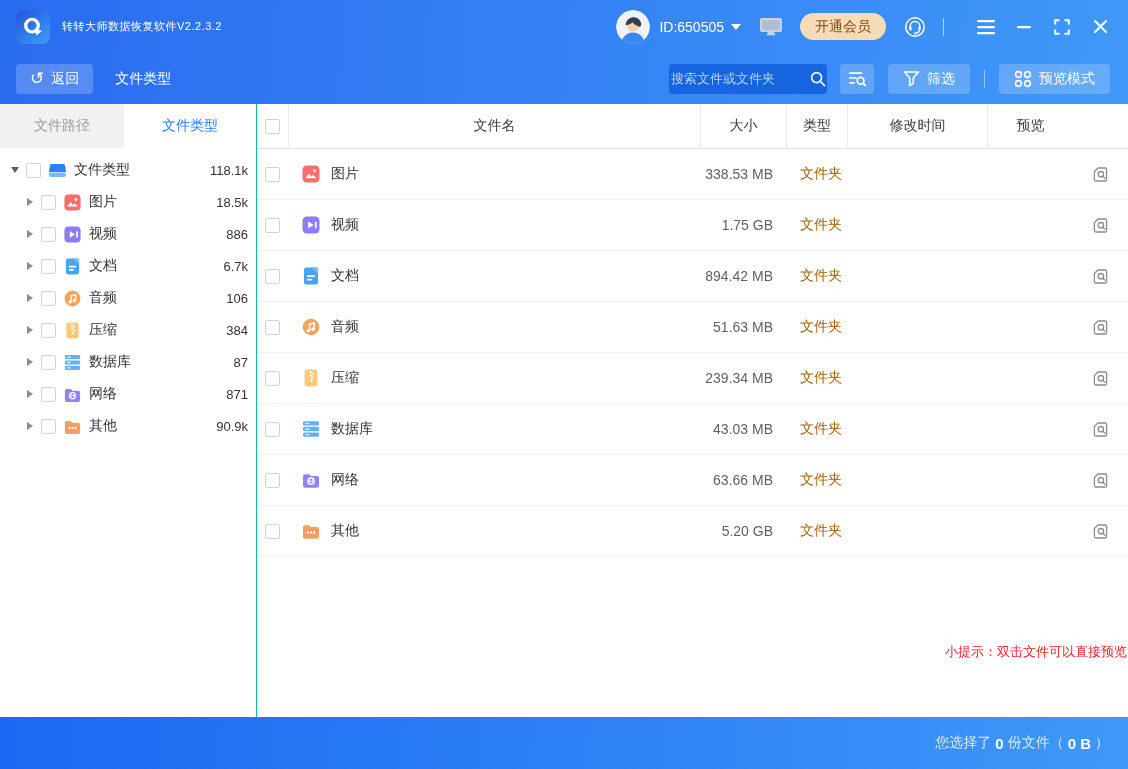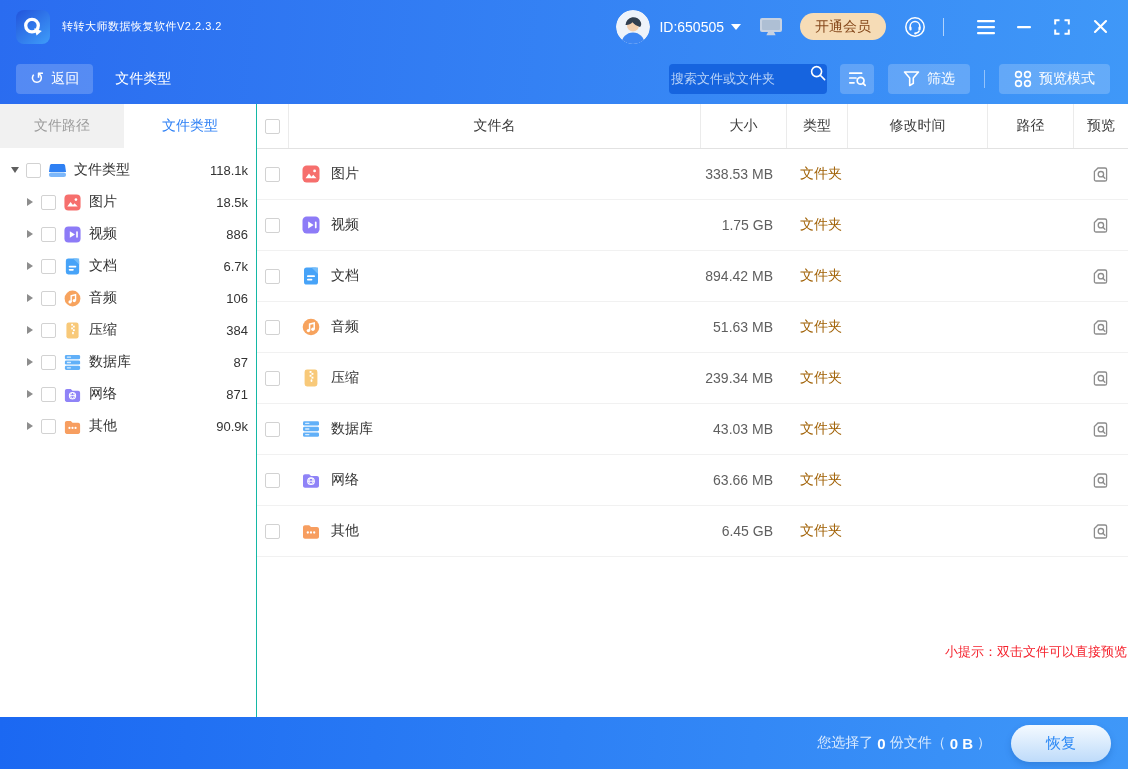--- a/index.html
+++ b/index.html
@@ -22,21 +22,21 @@
   .headset-btn{margin-left:17px;background:none;border:none;padding:0;display:flex;}
   .v-divider{width:1px;height:18px;background:rgba(255,255,255,.6);margin:0 16px;}
   .win-btn{width:24px;height:24px;display:flex;align-items:center;justify-content:center;margin-left:14px;background:none;border:none;padding:0;}
 
   
   .toolbar{height:51px;display:flex;align-items:center;padding:0 18px 0 16px;}
   .back-btn{height:30px;background:rgba(255,255,255,.2);border:none;border-radius:4px;color:#fff;font-size:14px;display:flex;align-items:center;gap:7px;padding:0 14px;}
   .back-glyph{font-size:17px;line-height:1;font-family:"DejaVu Sans",sans-serif;}
   .breadcrumb{color:#fff;font-size:14px;margin-left:22px;}
   .toolbar-right{margin-left:auto;display:flex;align-items:center;}
-  .search-box{width:158px;height:30px;background:#1664df;border-radius:4px;display:flex;padding:0 0;box-sizing:border-box;}
+  .search-box{width:158px;height:30px;background:#1664df;border-radius:4px;display:flex;align-items:center;padding:0 0;box-sizing:border-box;}
   .search-input{flex:1;min-width:0;background:transparent;border:none;outline:none;color:#e3eefc;font-size:13px;font-family:inherit;}
   .search-input::placeholder{color:#b9d3f8;}
   .icon-btn{width:34px;height:30px;margin-left:13px;background:rgba(255,255,255,.2);border:none;border-radius:4px;display:flex;align-items:center;justify-content:center;}
   .text-btn{height:30px;margin-left:14px;background:rgba(255,255,255,.2);border:none;border-radius:4px;color:#fff;font-size:14px;display:flex;align-items:center;gap:7px;padding:0 15px;}
   .tb-sep{width:1px;height:18px;background:rgba(255,255,255,.45);margin-left:14px;}
 
   
   .sidebar{position:absolute;top:104px;left:0;bottom:52px;width:257px;background:#fff;border-right:1px solid #14b8a6;box-sizing:border-box;}
   .side-tabs{display:flex;height:44px;}
   .side-tab{display:flex;align-items:center;justify-content:center;font-size:14px;border:none;font-family:inherit;}
@@ -374,21 +374,20 @@
 
   <div class="main">
     <div class="thead grid-cols">
       <div class="th">
         <button class="checkbox"></button>
       </div>
       <div class="th">文件名</div>
       <div class="th">大小</div>
       <div class="th">类型</div>
       <div class="th">修改时间</div>
-      <div class="th">路径</div>
       <div class="th">预览</div>
     </div>
     <div id="rows">
         <div class="trow grid-cols">
           <div class="td-check">
             <button class="checkbox"></button>
           </div>
           <div class="td-name">
             <span class="file-icon">
               <svg viewBox="0 0 20 20">
@@ -601,21 +600,21 @@
             <span class="file-icon">
               <svg viewBox="0 0 20 20">
                 <path d="M2 6.2 c0-1.1.9-2 2-2 h4.2 l1.8 1.9 H16 c1.1 0 2 .9 2 2 v7.7 c0 1.1-.9 2-2 2 H4 c-1.1 0-2-.9-2-2 z" fill="#f79e60"></path>
                 <circle cx="6.8" cy="11.5" r="1.15" fill="#fff"></circle>
                 <circle cx="10" cy="11.5" r="1.15" fill="#fff"></circle>
                 <circle cx="13.2" cy="11.5" r="1.15" fill="#fff"></circle>
               </svg>
             </span>
             <span>其他</span>
           </div>
-          <div class="td-size">6.45 GB</div>
+          <div class="td-size">5.20 GB</div>
           <div class="td-type">文件夹</div>
           <div class="td-time"></div>
           <div class="td-path"></div>
           <div class="td-preview">
             <button class="preview-act">
               <svg width="17" height="17" viewBox="0 0 17 17" fill="none" stroke="#8c8c8c" stroke-width="1.3">
                 <path d="M6 2 H13 a1.6 1.6 0 0 1 1.6 1.6 V13.4 A1.6 1.6 0 0 1 13 15 H4 a1.6 1.6 0 0 1-1.6-1.6 V5.6 Z"></path>
                 <circle cx="8.9" cy="8.2" r="2.7"></circle>
                 <path d="M10.9 10.2 l2 2" stroke-linecap="round"></path>
               </svg>
@@ -627,16 +626,15 @@
   </div>
 
   <div class="bottombar">
     <div class="sel-text">
       <span>您选择了</span>
       <span class="sel-strong">0</span>
       <span>份文件（</span>
       <span class="sel-strong">0 B</span>
       <span>）</span>
     </div>
-    <button class="recover-btn">恢复</button>
   </div>
 
 </div>
 
 </body></html>

